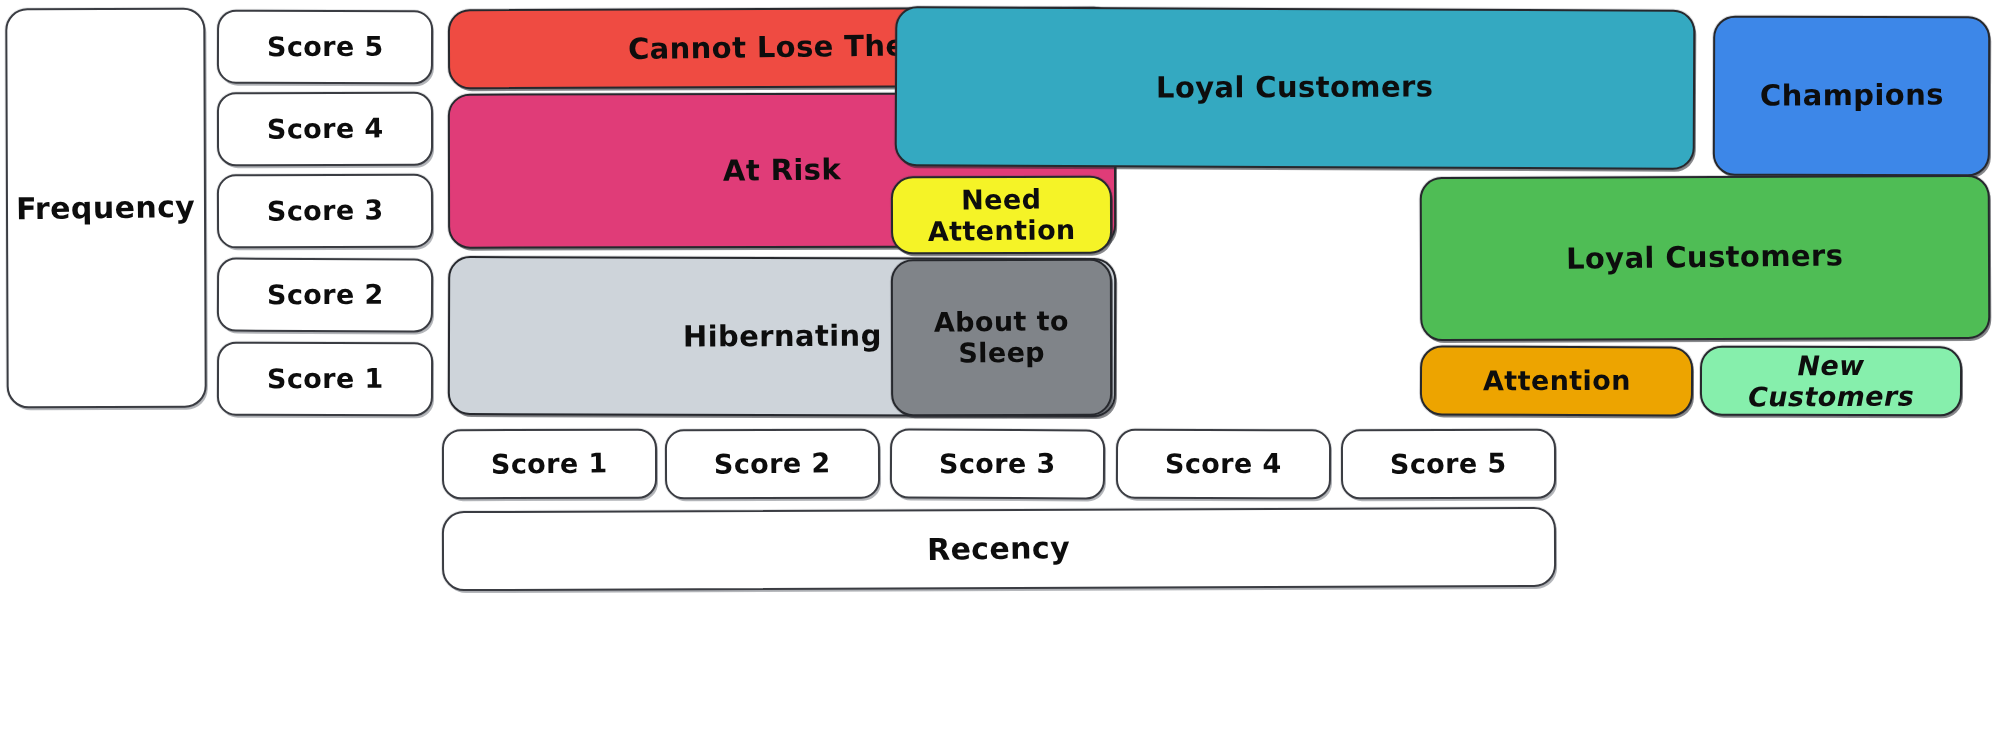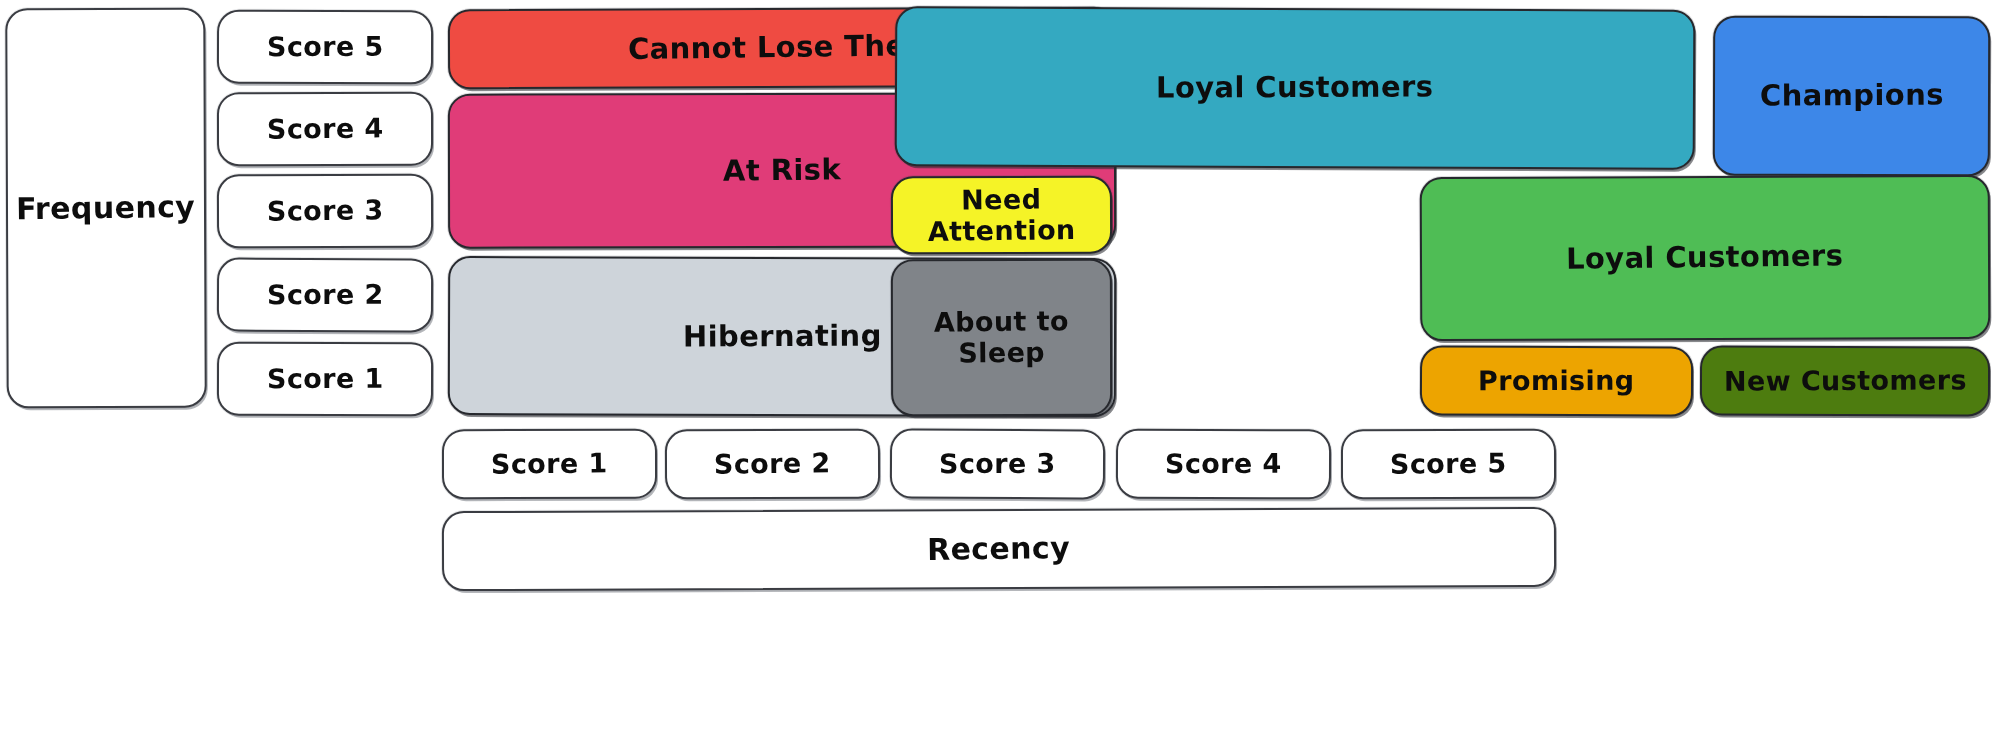--- a/index.html
+++ b/index.html
@@ -49,20 +49,21 @@
     background: #ffffff;
     border-color: #3a3c42;
     box-shadow: 2px 3px 0 -1px rgba(120,124,132,0.55),
                 0 0 0 1px rgba(140,143,150,0.20);
   }
   .box.axis-title {
     font-size: 30px;
   }
   .box.axis-tick {
     font-size: 27px;
+    border-radius: 19px;
   }
   .box.segment {
     font-size: 29px;
     border-color: #26282d;
   }
   .box.segment.small {
     font-size: 27px;
   }
   
   .r1 { transform: rotate(-0.22deg); }
@@ -125,24 +126,24 @@
 
   <div class="box segment r2" style="left: 1713px; top: 8px; width: 277px; height: 160px; background: rgb(61, 135, 232); color: rgb(13, 13, 13); margin-top: 8px;">
     <span>Champions</span>
   </div>
 
   <div class="box segment r1" style="left: 1420px; top: 176px; width: 570px; height: 164px; background: rgb(79, 189, 85); color: rgb(13, 13, 13);">
     <span>Loyal Customers</span>
   </div>
 
   <div class="box segment small r4" style="left: 1420px; top: 346px; width: 273px; height: 70px; background: rgb(237, 164, 0); color: rgb(13, 13, 13);">
-    <span>Promising</span>
+    <span>Attention</span>
   </div>
 
-  <div class="box segment small r2" style="left: 1700px; top: 346px; width: 290px; height: 70px; background: #4d7c0f; color: rgb(13, 13, 13);">
+  <div class="box segment small r2" style="left: 1700px; top: 346px; width: 262px; height: 70px; background: #86efac; color: rgb(13, 13, 13); font-style: italic;">
     <span>New Customers</span>
   </div>
 
   <div class="box white axis-tick r3" style="left:442px; top:429px; width:215px; height:70px;">
     <span>Score 1</span>
   </div>
 
   <div class="box white axis-tick r1" style="left:665px; top:429px; width:215px; height:70px;">
     <span>Score 2</span>
   </div>

